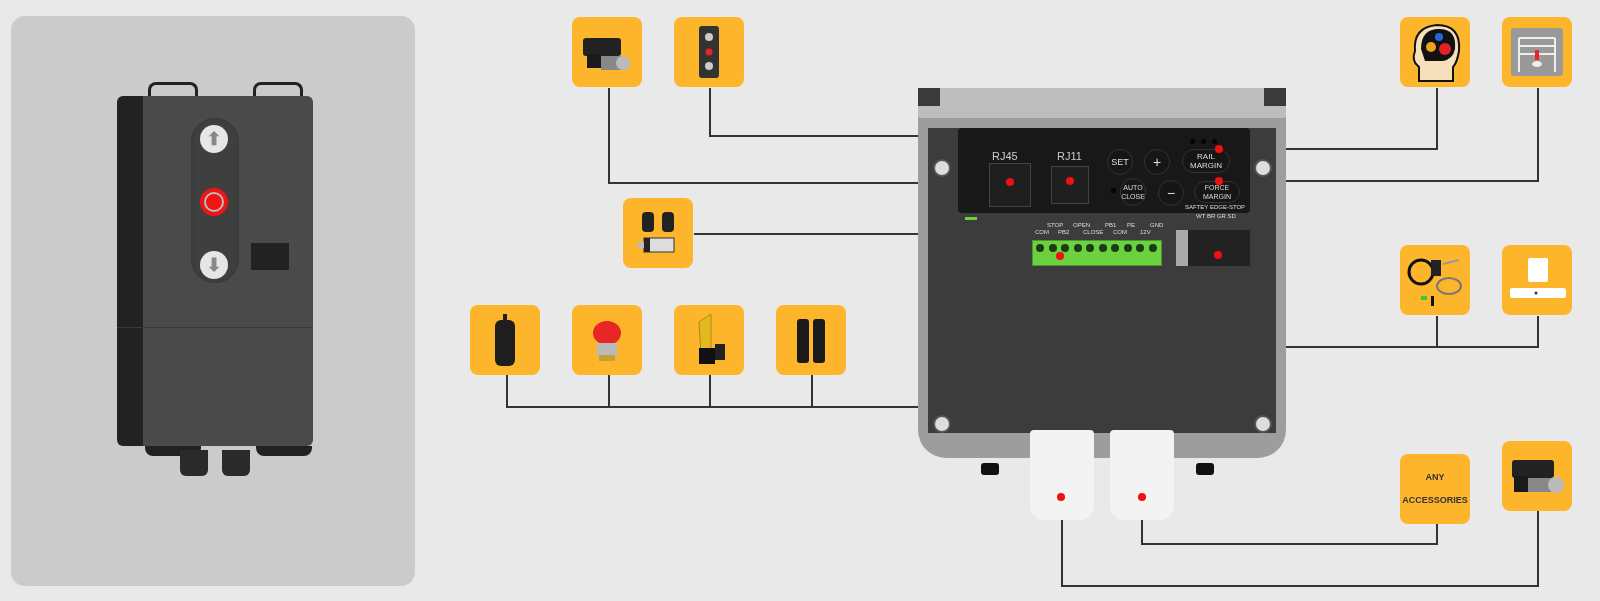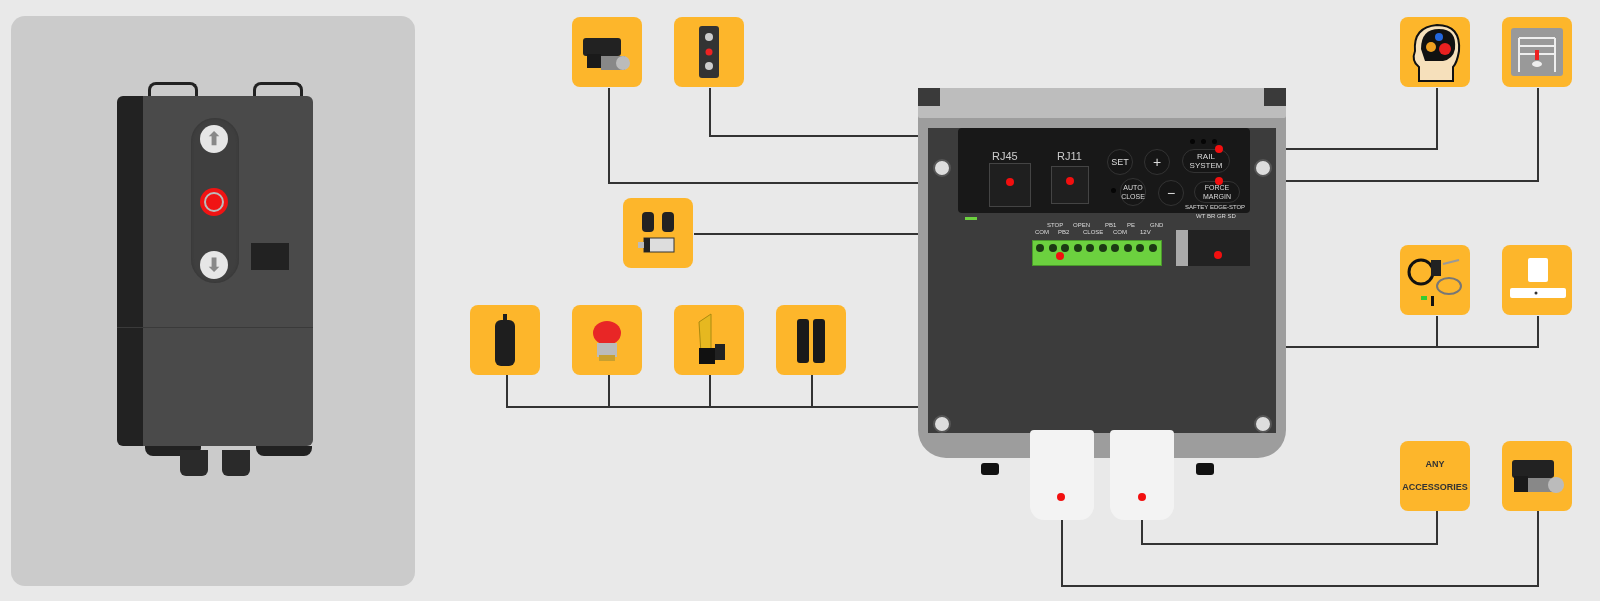--- a/index.html
+++ b/index.html
@@ -112,21 +112,21 @@
 <div class="abs ctrl-inner"></div>
 <div class="abs panel"></div>
 
 <div class="abs jack-label" style="left:992px;top:150px;">RJ45</div>
 <div class="abs jack" style="left:989px;top:163px;"></div>
 <div class="abs jack-label" style="left:1057px;top:150px;">RJ11</div>
 <div class="abs jack" style="left:1051px;top:166px;width:36px;height:36px;"></div>
 
 <div class="abs pbtn" style="left:1107px;top:149px;width:24px;height:24px;font-size:9px;">SET</div>
 <div class="abs pbtn" style="left:1144px;top:149px;width:24px;height:24px;font-size:14px;">+</div>
-<div class="abs pbtn" style="left:1182px;top:149px;width:46px;height:22px;">RAIL SYSTEM</div>
+<div class="abs pbtn" style="left:1182px;top:149px;width:46px;height:22px;">RAIL MARGIN</div>
 <div class="abs pbtn" style="left:1120px;top:178px;width:24px;height:26px;font-size:7px;">AUTO CLOSE</div>
 <div class="abs pbtn" style="left:1158px;top:180px;width:24px;height:24px;font-size:14px;">−</div>
 <div class="abs pbtn" style="left:1194px;top:181px;width:44px;height:20px;font-size:7px;">FORCE MARGIN</div>
 <div class="abs led" style="left:1111px;top:188px;"></div>
 
 <div class="abs led" style="left:1190px;top:139px;"></div>
 <div class="abs led" style="left:1201px;top:139px;"></div>
 <div class="abs led" style="left:1212px;top:139px;"></div>
 
 <div class="abs tiny" style="left:1185px;top:204px;">SAFTEY EDGE-STOP</div>
@@ -264,21 +264,21 @@
       <rect x="16" y="44" width="6" height="4" fill="#3c3"></rect>
     </svg>
 </div>
 <div class="abs tile" style="left:1502px;top:245px;">
   <svg width="62" height="52">
       <rect x="22" y="4" width="20" height="24" rx="2" fill="#fff"></rect>
       <rect x="4" y="34" width="56" height="10" rx="2" fill="#fff"></rect>
       <circle cx="30" cy="39" r="1.5" fill="#333"></circle>
     </svg>
 </div>
-<div class="abs tile" style="left:1400px;top:441px;">
+<div class="abs tile" style="left:1400px;top:454px;">
   <span class="tile-text">ANY</span>
   <span class="tile-text">ACCESSORIES</span>
 </div>
 <div class="abs tile" style="left:1502px;top:441px;">
   <svg width="62" height="44">
       <rect x="6" y="6" width="42" height="18" rx="3" fill="#222"></rect>
       <rect x="8" y="22" width="14" height="16" fill="#1a1a1a"></rect>
       <rect x="22" y="24" width="26" height="14" fill="#888"></rect>
       <circle cx="50" cy="31" r="8" fill="#bbb"></circle>
     </svg>

